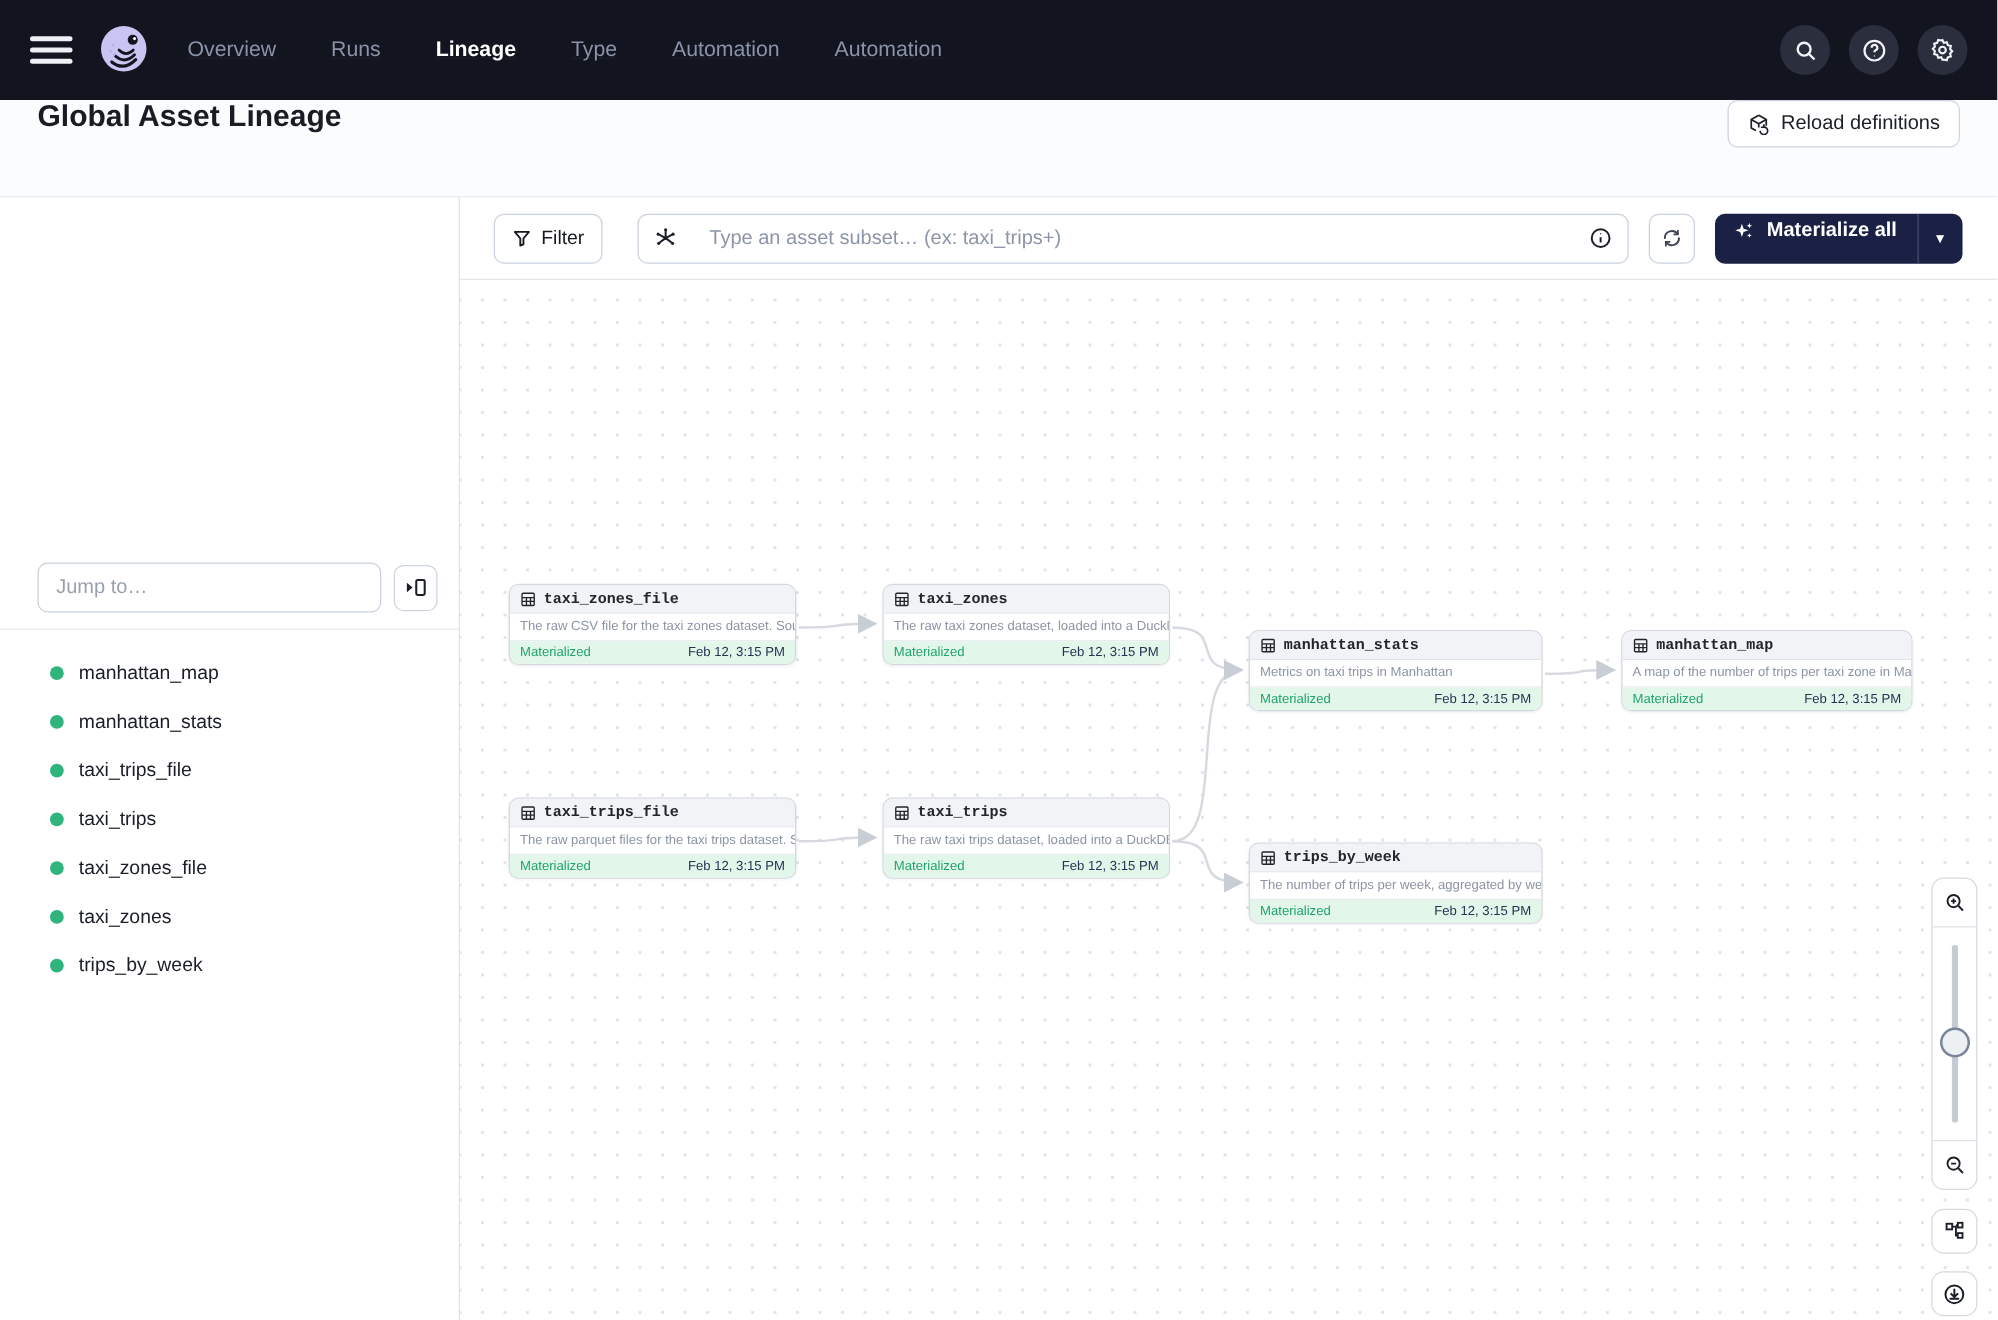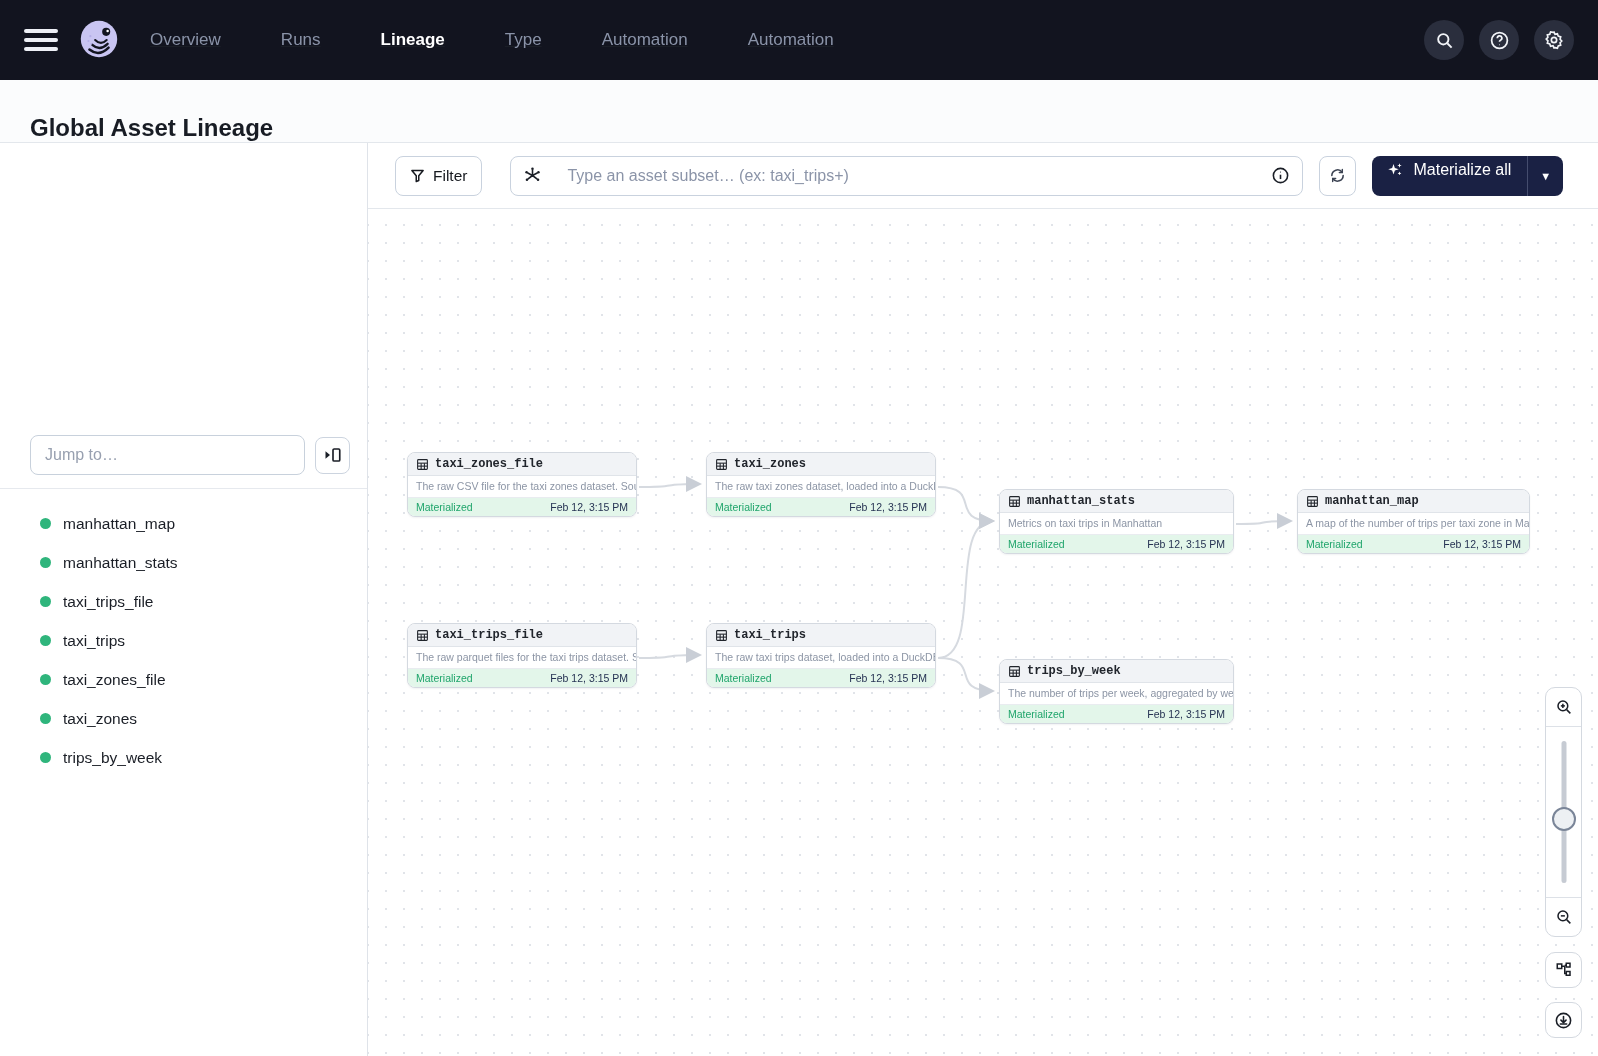--- a/index.html
+++ b/index.html
@@ -4,29 +4,29 @@
 <style>
   * { margin:0; padding:0; box-sizing:border-box; }
   html,body { width:1598px; height:1056px; overflow:hidden;
     font-family:"Liberation Sans", sans-serif; background:#fcfdfe; color:#1a1e26; }
 
   
   .topnav { height:80px; background:#12141f; display:flex; align-items:center; padding:0 24px; }
   .hamburger { width:34px; height:22px; display:flex; flex-direction:column; justify-content:space-between; cursor:pointer; margin-right:18px; }
   .hamburger span { display:block; height:4px; border-radius:2px; background:#eef0f6; }
   .logo { width:46px; height:46px; margin-right:28px; }
-  .nav-links { display:flex; align-items:center; gap:60px;text-decoration:underline; }
+  .nav-links { display:flex; align-items:center; gap:44px;text-decoration:underline; }
   .nav-link { font-size:17px; color:#8a93a8; cursor:pointer; }
   .nav-link.active { color:#ffffff; font-weight:700; }
   .nav-right { margin-left:auto; display:flex; align-items:center; gap:15px; }
   .nav-icon-btn { width:40px; height:40px; border-radius:50%; background:#2a2e3d; display:flex; align-items:center; justify-content:center; cursor:pointer; }
   .nav-icon-btn svg { stroke:#f2f4f8; }
 
   
-  .page-header { height:63px; background:#fbfcfd; border-bottom:1px solid #e3e7ec; display:flex; align-items:flex-end; padding:0 30px; }
+  .page-header { height:78px; background:#fbfcfd; border-bottom:1px solid #e3e7ec; display:flex; align-items:flex-start; padding:0 30px; }
   .page-title { font-size:24px; font-weight:700; color:#181c24; }
   .reload-btn { margin-left:auto; display:flex; align-items:center; gap:9px; height:38px; padding:0 15px;
     background:#fff; border:1px solid #ccd4df; border-radius:8px; font-size:16px; color:#1a1e26; cursor:pointer; }
 
   
   .content { display:flex; height:913px; }
 
   
   .sidebar { width:368px; border-right:1px solid #dfe3e9; background:#fff; display:flex; flex-direction:column;justify-content:center; }
   .jump-row { display:flex; align-items:center; gap:10px; padding:13px 17px 13px 30px; border-bottom:1px solid #e6e9ee; }
@@ -40,21 +40,21 @@
   
   .main { flex:1; display:flex; flex-direction:column; position:relative; background:#fff; }
   .toolbar { height:66px; display:flex; align-items:center; padding:0 0 0 27px; border-bottom:1px solid #e3e7ec; background:#fff; }
   .filter-btn { display:flex; align-items:center; gap:8px; height:40px; padding:0 14px; background:#fff;
     border:1px solid #c9d2de; border-radius:8px; font-size:15.5px; color:#16191f; cursor:pointer; margin-right:28px; }
   .subset-input-wrap { width:793px; height:40px; border:1px solid #c9d2de; border-radius:8px; display:flex; align-items:center; padding:0 12px; gap:25px; background:#fff; margin-right:16px; }
   .subset-input { flex:1; border:none; outline:none; font-size:16px; color:#1a1e26; background:transparent; }
   .subset-input::placeholder { color:#8b94a8; }
   .refresh-btn { width:37px; height:40px; border:1px solid #c9d2de; border-radius:8px; background:#fff; display:flex; align-items:center; justify-content:center; cursor:pointer; margin-right:16px; }
   .materialize-btn { height:40px; display:flex; align-items:stretch; background:#1a2144; border-radius:8px; color:#fff; cursor:pointer; overflow:hidden; }
-  .materialize-main { display:flex; align-items:center; gap:9px; padding:0 16px 12px 14px; font-size:16px; }
+  .materialize-main { display:flex; align-items:center; gap:9px; padding:0 16px 12px 14px; font-size:16px;font-weight:bold; }
   .materialize-caret { display:flex; align-items:center; justify-content:center; width:36px; border-left:1px solid #454d6e; font-size:11px; color:#fff; }
 
   
   .canvas { position:relative; flex:1; overflow:hidden;
     background-image: radial-gradient(#e1e4e9 1.3px, transparent 1.4px);
     background-size: 18px 18px; background-position: 9px 7px; }
   #edges { position:absolute; left:0; top:0; }
 
   .node { position:absolute; width:230px; border:1px solid #d4d9e0; border-radius:8px; background:#fff;
     box-shadow:0 1px 2px rgba(20,30,50,.06); cursor:pointer; }
@@ -131,20 +131,28 @@
       <svg class="icon" width="20" height="20" viewBox="0 0 24 24" fill="none" stroke-width="2">
           <circle cx="12" cy="12" r="3.2"></circle>
           <path d="M12 2.5l1.2 2.7 2.9-.6 1 2.8 2.9.8-.7 2.9 2 2.1-2 2.1.7 2.9-2.9.8-1 2.8-2.9-.6L12 21.5l-1.2-2.6-2.9.6-1-2.8-2.9-.8.7-2.9-2-2.1 2-2.1-.7-2.9 2.9-.8 1-2.8 2.9.6z"></path>
         </svg>
     </div>
   </div>
 </div>
 
 <div class="page-header">
   <div class="page-title">Global Asset Lineage</div>
+  <button class="reload-btn">
+    <svg class="icon" width="18" height="18" viewBox="0 0 24 24" fill="none" stroke="#1a1e26" stroke-width="1.8">
+      <path d="M12 3 L20 7.5 V14 M12 3 L4 7.5 V16.5 L9 19.3 M12 3 v0 M4 7.5 L12 12 L20 7.5 M12 12 v4"></path>
+      <path d="M13.5 19.5 a4 4 0 1 0 4-4"></path>
+        <path d="M17.5 13.2 v2.5 h-2.5" stroke-linecap="round"></path>
+    </svg>
+    <span>Reload definitions</span>
+  </button>
 </div>
 
 <div class="content">
 
   <div class="sidebar">
     <div class="jump-row">
       <input class="jump-input" placeholder="Jump to…" style="">
       <div class="collapse-btn">
         <svg class="icon" width="18" height="16" viewBox="0 0 24 20" fill="none">
             <path d="M8 10 L2 5 v10 z" fill="#1a1e26" stroke="none"></path>

